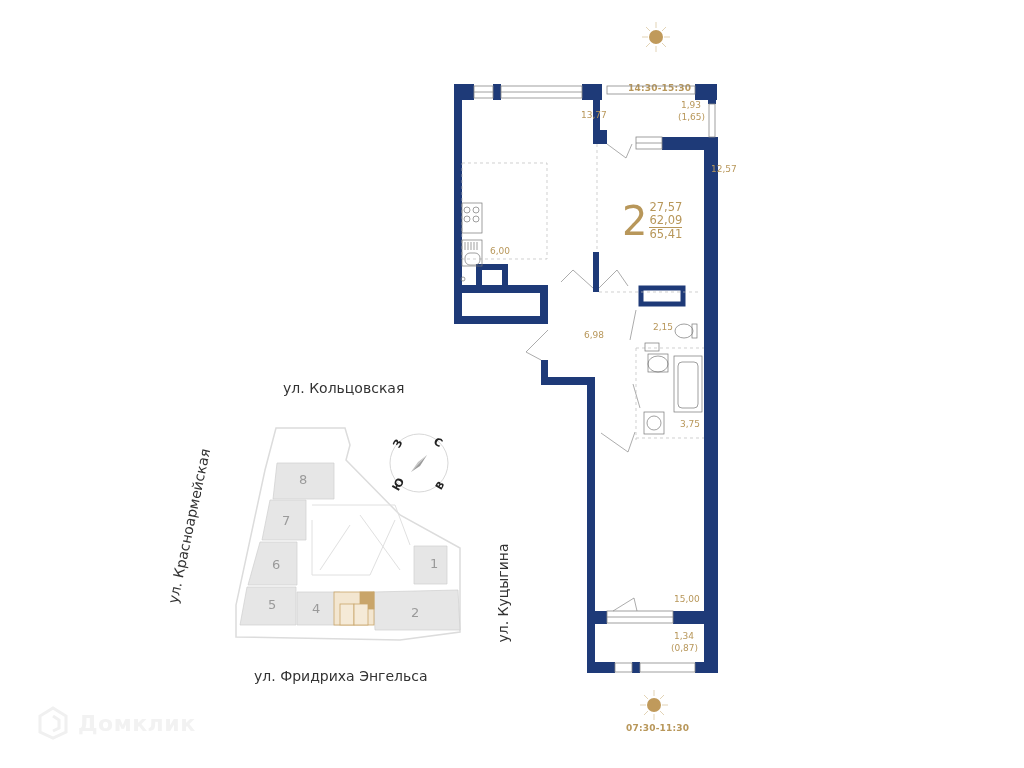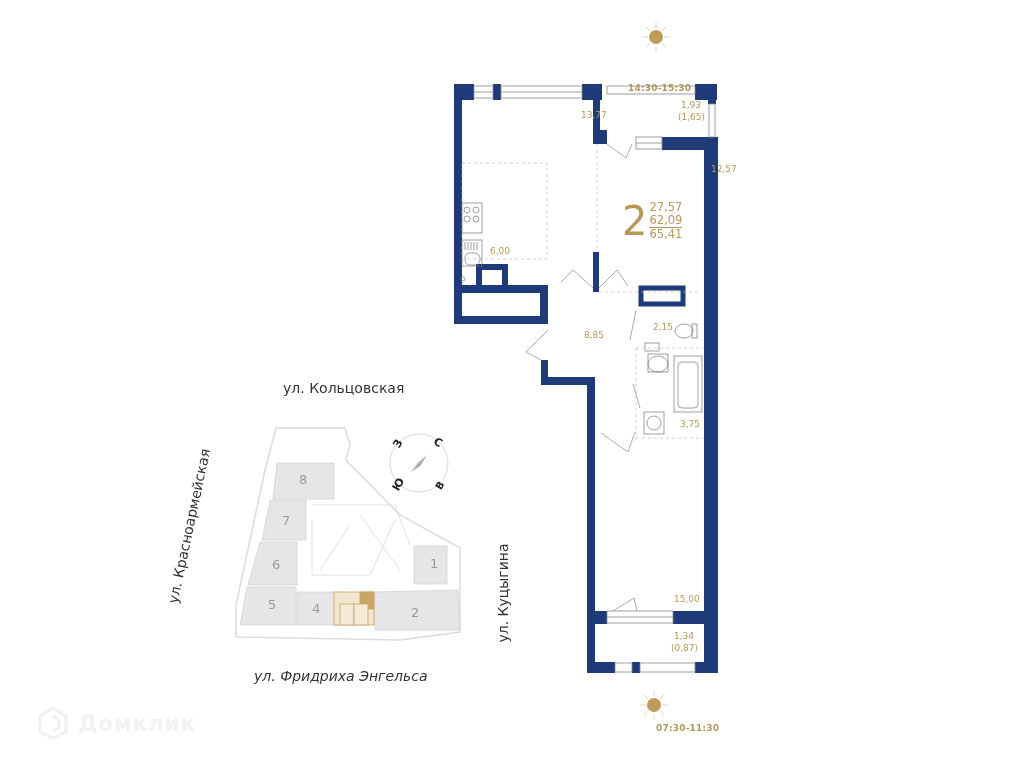--- a/index.html
+++ b/index.html
@@ -43,21 +43,21 @@
       <line x1="6" y1="17" x2="12" y2="17"></line>
         <line x1="28" y1="17" x2="34" y2="17"></line>
       <line x1="10" y1="7" x2="14" y2="11"></line>
         <line x1="26" y1="23" x2="30" y2="27"></line>
       <line x1="30" y1="7" x2="26" y2="11"></line>
         <line x1="14" y1="23" x2="10" y2="27"></line>
     </g>
     <circle cx="20" cy="17" r="7" fill="#c09a5b"></circle>
   </svg>
 </div>
-<div class="abs sun-label" style="left:656px; top:723px;">07:30-11:30</div>
+<div class="abs sun-label" style="left:626px; top:723px;">07:30-11:30</div>
 
 <svg class="abs" style="left:0; top:0;" width="1024" height="768" viewBox="0 0 1024 768">
   <g fill="#1e3a78">
 
     <rect x="454" y="84" width="8" height="240"></rect>
 
     <rect x="454" y="84" width="20" height="16"></rect>
     <rect x="493" y="84" width="8" height="16"></rect>
     <rect x="582" y="84" width="20" height="16"></rect>
 
@@ -157,38 +157,38 @@
     <rect x="644" y="412" width="20" height="22"></rect>
     <circle cx="654" cy="423" r="7"></circle>
   </g>
 </svg>
 
 <div class="abs area" style="left:581px; top:110px;">13,77</div>
 <div class="abs area" style="left:681px; top:100px;">1,93</div>
 <div class="abs area" style="left:678px; top:112px;">(1,65)</div>
 <div class="abs area" style="left:671px; top:164px;margin-left:40px;">12,57</div>
 <div class="abs area" style="left:490px; top:246px;">6,00</div>
-<div class="abs area" style="left:584px; top:330px;">8,85</div>
+<div class="abs area" style="left:584px; top:330px;">6,98</div>
 <div class="abs area" style="left:653px; top:322px;">2,15</div>
 <div class="abs area" style="left:680px; top:419px;">3,75</div>
 <div class="abs area" style="left:674px; top:594px;">15,00</div>
 <div class="abs area" style="left:674px; top:631px;">1,34</div>
 <div class="abs area" style="left:671px; top:643px;">(0,87)</div>
 
 <div class="abs" style="left:622px; top:201px; display:flex; align-items:center;">
   <div class="rooms-num">2</div>
   <div class="area-stack" style="margin-left:2px;">
     <span>27,57</span>
     <span class="ul">62,09</span>
     <span>65,41</span>
   </div>
 </div>
 
 <div class="abs street" style="left:283px; top:380px;">ул. Кольцовская</div>
-<div class="abs street" style="left:254px; top:668px;font-style:italic;">ул. Фридриха Энгельса</div>
+<div class="abs street" style="left:254px; top:668px;">ул. Фридриха Энгельса</div>
 <div class="abs street" style="left:110px; top:518px; transform: rotate(-78deg); transform-origin: center;">ул. Красноармейская</div>
 <div class="abs street" style="left:453px; top:585px; transform: rotate(-90deg); transform-origin: center;">ул. Куцыгина</div>
 
 <svg class="abs" style="left:0; top:0;" width="1024" height="768" viewBox="0 0 1024 768">
 
   <path d="M276 428 L345 428 L350 445 L346 460 L400 515 L460 548 L460 632 L400 640 L236 637 L236 605 L265 470 L276 428 Z" fill="none" stroke="#dcdcdc" stroke-width="1.5"></path>
 
   <g fill="#e6e6e6" stroke="#cfcfcf" stroke-width="0.7">
     <polygon points="277,463 334,463 334,499 273,499"></polygon>
     <polygon points="270,500 306,500 306,540 262,540"></polygon>

